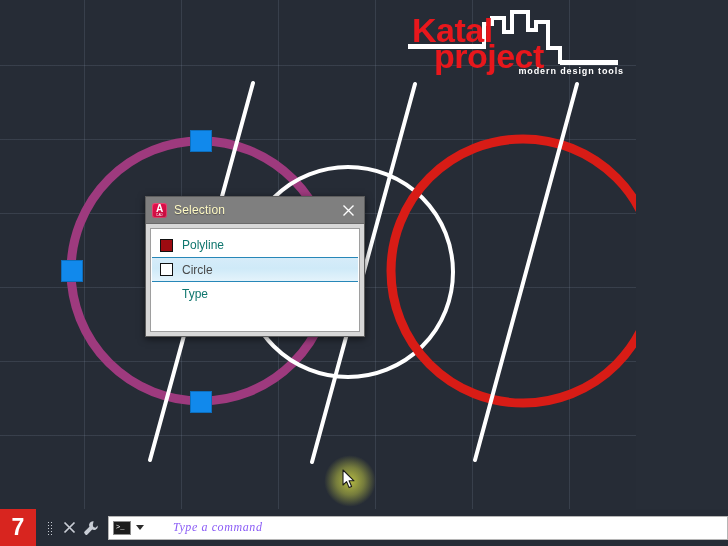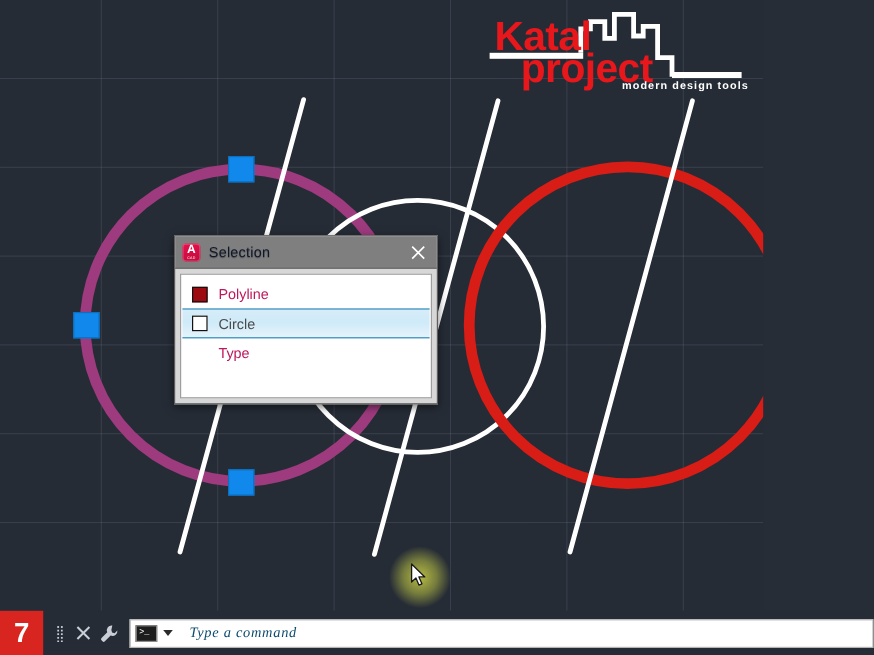--- a/index.html
+++ b/index.html
@@ -58,21 +58,21 @@
   }
   #cad-app-icon .a-glyph{
     color:#fff; font-size:10px; font-weight:bold; line-height:1;
     font-family:"Liberation Sans",sans-serif; margin-top:-2px;
   }
   #cad-app-icon .cad-sub{
     position:absolute; bottom:1px; left:0; right:0; text-align:center;
     color:#fff; font-size:3px; letter-spacing:.2px; line-height:1;
   }
   #dialog-title{
-    color:#0f172a; font-size:12px; margin-left:7px;
+    color:#fef9c3; font-size:12px; margin-left:7px;
     font-family:"Liberation Sans",sans-serif; letter-spacing:.2px;
     text-shadow:0 1px 1px rgba(0,0,0,.35);
   }
   #dialog-close{
     margin-left:auto; width:28px; height:25px;
     display:flex; align-items:center; justify-content:center;
     cursor:pointer;
   }
   #dialog-close svg{ display:block; }
 
@@ -95,21 +95,21 @@
     height:25px;
   }
   .swatch{
     width:13px; height:13px; flex:0 0 auto;
     border:1px solid #111; margin-right:9px;
   }
   .swatch.filled{ background:#9d0b11; }
   .swatch.hollow{ background:#ffffff; }
   .swatch.none{ background:transparent; border:none; }
   .row-label{
-    font-size:12px; color:#be185d;
+    font-size:12px; color:#0f766e;
     font-family:"Liberation Sans",sans-serif;
   }
   .list-row.selected .row-label{ color:#4a4a4a; }
 
   
   #cursor-glow{
     position:absolute; left:178px; top:258px;
     width:52px; height:52px; border-radius:50%;
     background:radial-gradient(circle, rgba(230,235,70,.75) 0%, rgba(228,235,70,.42) 38%, rgba(230,235,70,0) 70%);
     pointer-events:none;
@@ -154,21 +154,21 @@
     border:1px solid #8c8c8c; flex:0 0 auto;
     display:flex; align-items:center; padding-left:2px;
     color:#ffffff; font-size:7px; font-family:"Liberation Mono",monospace;
     line-height:1;
   }
   #prompt-caret{
     width:0;height:0;border-left:4px solid transparent;border-right:4px solid transparent;
     border-top:5px solid #2b2b2b; margin-left:5px; flex:0 0 auto;
   }
   #command-placeholder{
-    margin-left:14px; font-size:12px; font-style:italic; color:#0c4a6e;
+    margin-left:29px; font-size:12px; font-style:italic; color:#8b5cf6;
     font-family:"Liberation Serif",serif; letter-spacing:.6px;
   }
 </style>
 </head>
 <body>
 
 <div id="canvas-area">
 
   <div id="grid-layer"></div>
 

